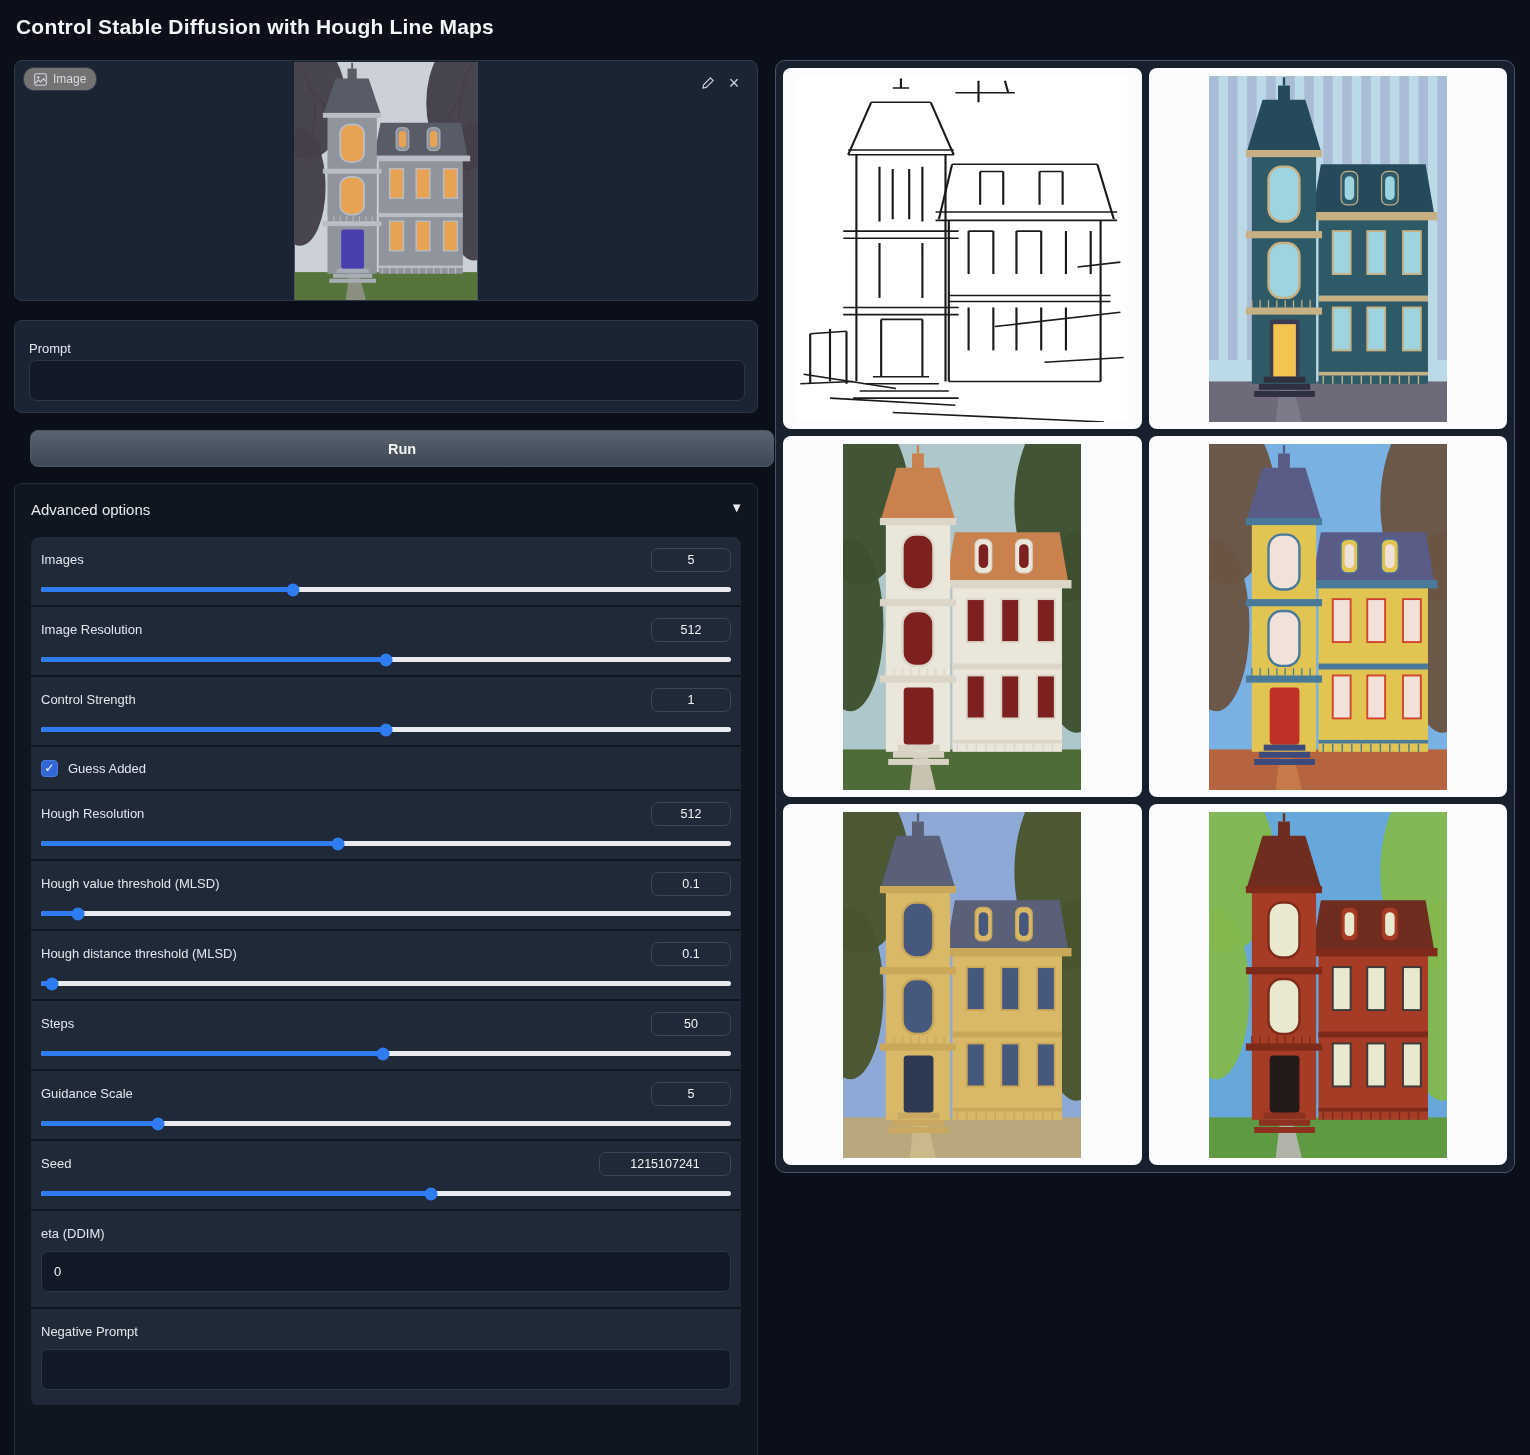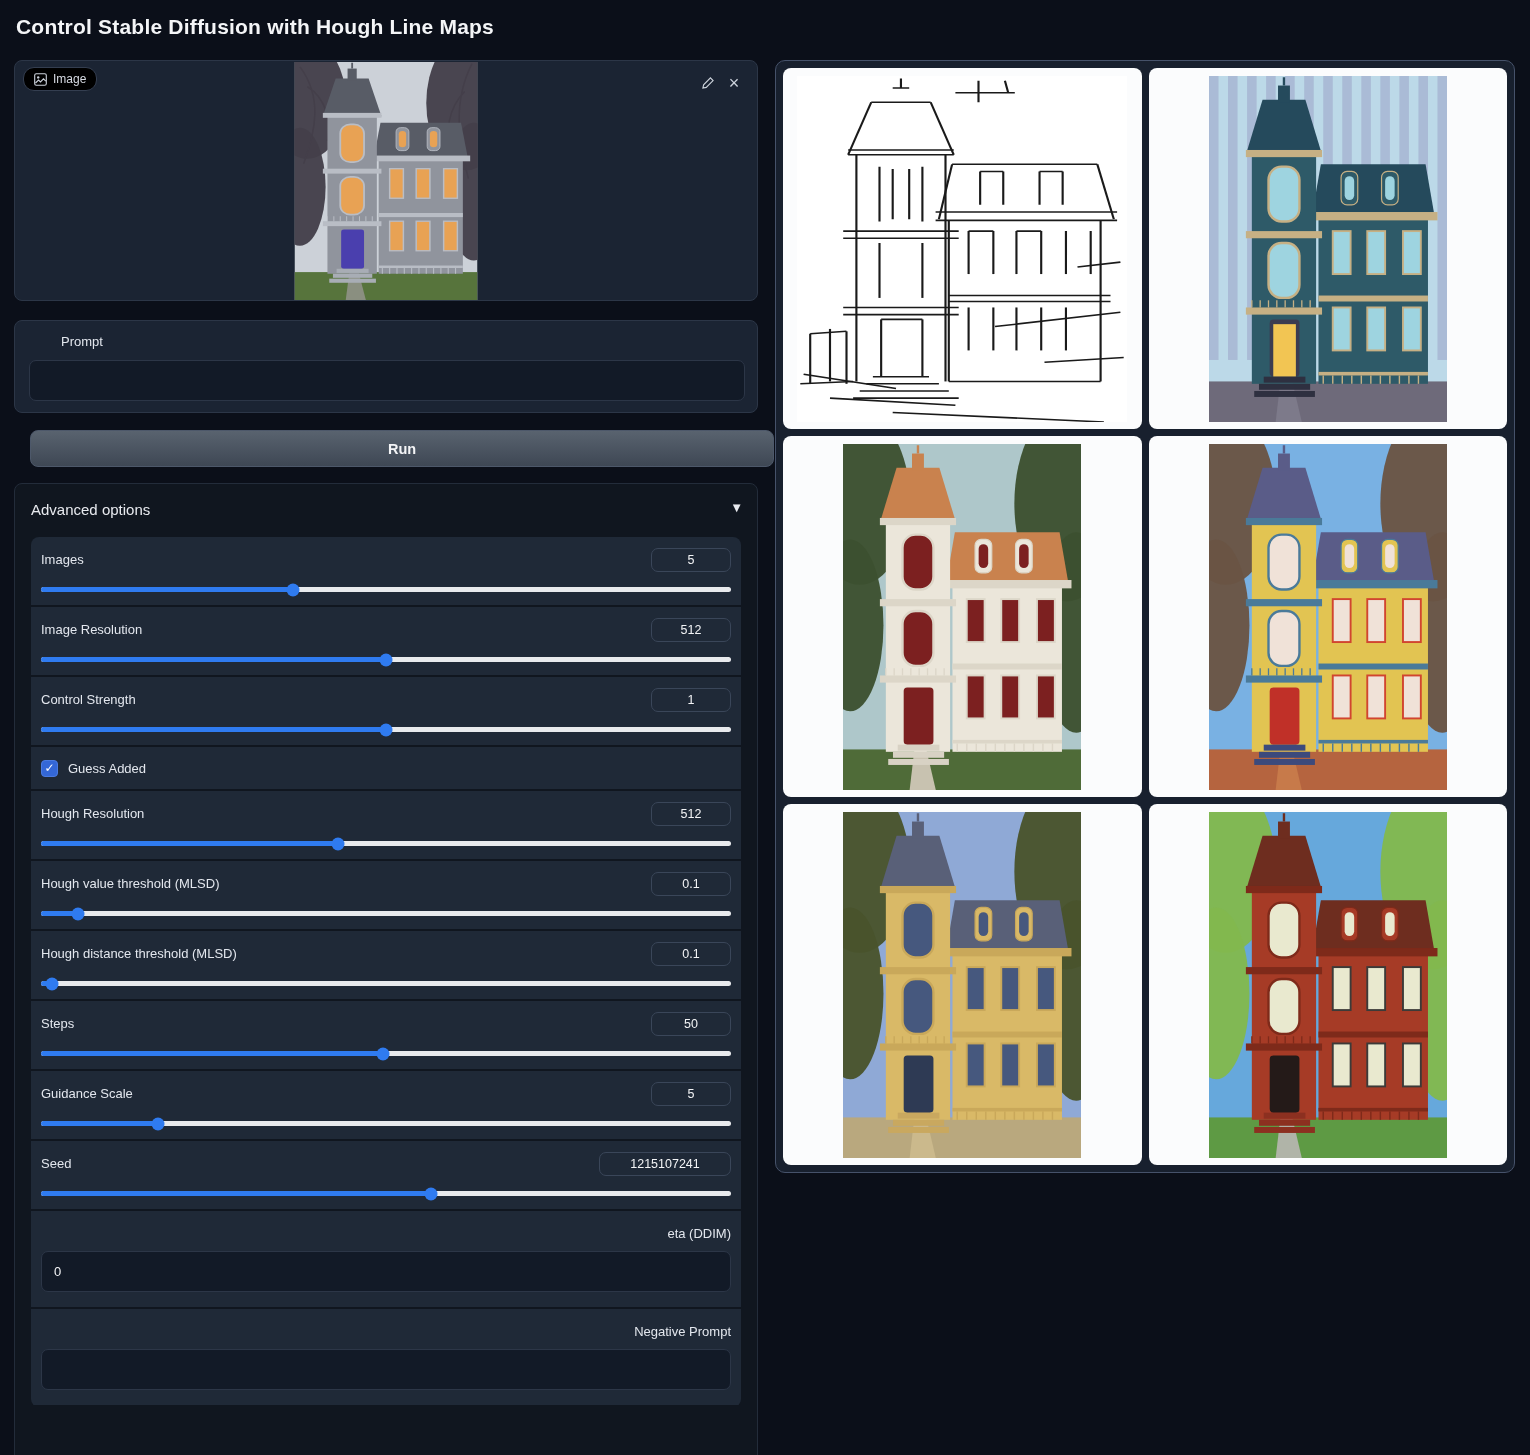--- a/index.html
+++ b/index.html
@@ -7,33 +7,33 @@
   body { font-family:"Liberation Sans","DejaVu Sans",sans-serif; color:#e5e7eb; }
   .page { position:relative; width:1530px; height:1455px; background:#0b0f19; overflow:hidden; }
 
   .page-title { position:absolute; left:16px; top:15px; font-size:21px; font-weight:700; color:#f4f5f7; letter-spacing:0.2px; }
 
   .panel { position:absolute; background:#1b2433; border:1px solid #2c3647; border-radius:8px; }
 
   
   .image-panel { left:14px; top:60px; width:744px; height:241px; }
   .image-badge { position:absolute; left:8px; top:6px; z-index:3; display:flex; align-items:center; gap:6px;
-    background:#000000; border:1px solid #343e50; border-radius:11px; padding:4px 10px; font-size:12px; color:#d6dae2; }
+    background:#737373; border:1px solid #343e50; border-radius:11px; padding:4px 10px; font-size:12px; color:#d6dae2; }
   .image-badge svg { display:block; }
   .photo-wrap { position:absolute; left:50%; top:1px; transform:translateX(-50%); width:183px; height:238px; overflow:hidden; }
   .photo-wrap svg { display:block; width:183px; height:238px; }
   .iconbtn { position:absolute; top:11px; width:22px; height:22px; display:flex; align-items:center; justify-content:center;
     color:#cdd3dc; font-size:17px; line-height:1; border-radius:4px; cursor:pointer; z-index:3; }
   .iconbtn.edit { right:38px; }
   .iconbtn.close { right:12px; font-size:18px; }
 
   
   .prompt-panel { left:14px; top:320px; width:744px; height:93px; }
   .field-label { font-size:13px; color:#e3e7ee; }
-  .prompt-panel .field-label { position:absolute; left:14px; top:13px;margin-left:32px; }
+  .prompt-panel .field-label { position:absolute; left:14px; top:20px; }
   .textbox { background:#121a27; border:1px solid #2c3647; border-radius:7px; width:716px; height:41px;
     color:#f3f4f6; font-size:13px; padding:10px 12px; font-family:inherit; resize:none; display:block; }
   .prompt-panel .textbox { position:absolute; left:14px; top:39px; }
 
   
   .run-btn { position:absolute; left:14px; top:430px; width:744px; height:37px; border-radius:8px;
     background:linear-gradient(180deg,#59636f,#3e4754); border:1px solid #4d586a; color:#f3f4f6;
     font-size:14.5px; font-weight:700; font-family:inherit; cursor:pointer;margin-left:16px; }
 
   
@@ -50,21 +50,21 @@
     border:1px solid #3a4659; border-radius:7px; color:#f3f4f6; font-size:12.5px; text-align:center; font-family:inherit; }
   .numbox.wide { width:132px; }
   .strack { position:relative; margin-top:13px; height:5px; border-radius:3px; background:#e8eaed; cursor:pointer; }
   .sfill { position:absolute; left:0; top:0; bottom:0; border-radius:3px; background:#2f7bf0; }
   .shandle { position:absolute; top:50%; width:13px; height:13px; border-radius:50%; background:#2f7bf0; transform:translate(-50%,-50%); }
   .cb-blk { height:42px; display:flex; align-items:center; gap:10px; padding:0 10px; }
   .cbx { width:17px; height:17px; border-radius:4px; background:#3467d6; border:1px solid #4a7ae0;
     display:flex; align-items:center; justify-content:center; cursor:pointer; }
   .cbx .ck { color:#fff; font-size:12px; line-height:1; }
   .txt-blk { padding-bottom:15px; }
-  .txt-blk .field-label { display:block; margin:2px 0 10px;text-align:right; }
+  .txt-blk .field-label { display:block; margin:2px 0 10px; }
   .txt-blk .textbox { width:100%; }
 
   
   .gallery { position:absolute; left:775px; top:60px; width:740px; height:1113px; background:#18202e;
     border:1px solid #46526a; border-radius:10px; padding:7px; display:grid;
     grid-template-columns:1fr 1fr; grid-template-rows:1fr 1fr 1fr; gap:7px; }
   .cell { background:#fbfcfd; border-radius:8px; overflow:hidden; display:flex; align-items:center; justify-content:center; cursor:pointer; }
   .cell svg { display:block; }
 </style>
 </head>

